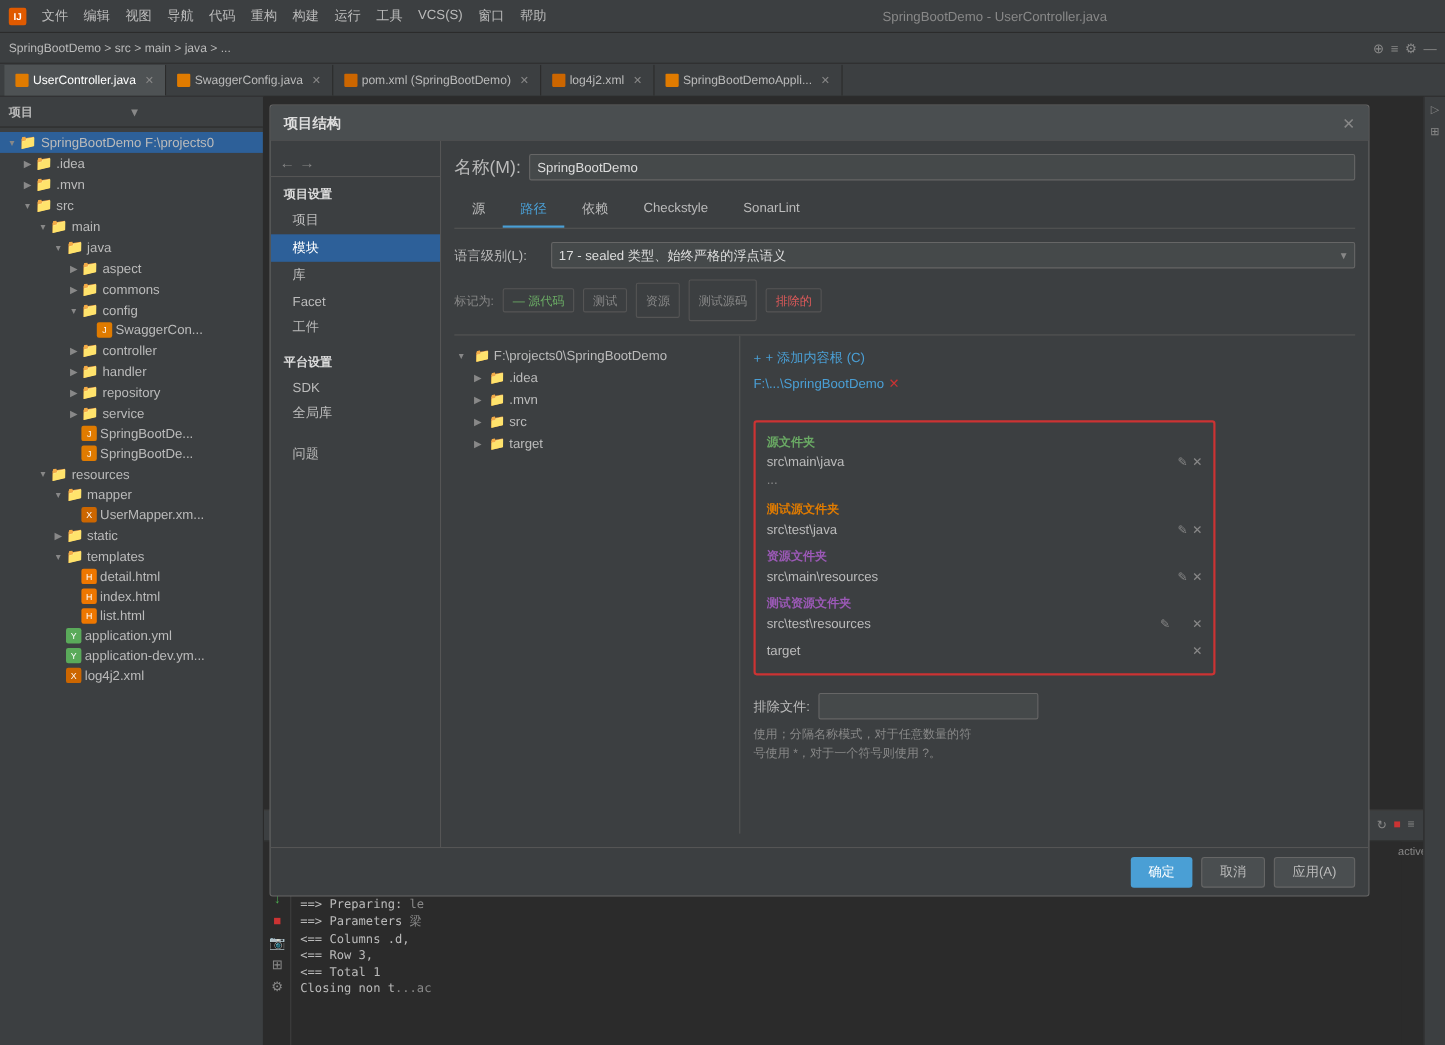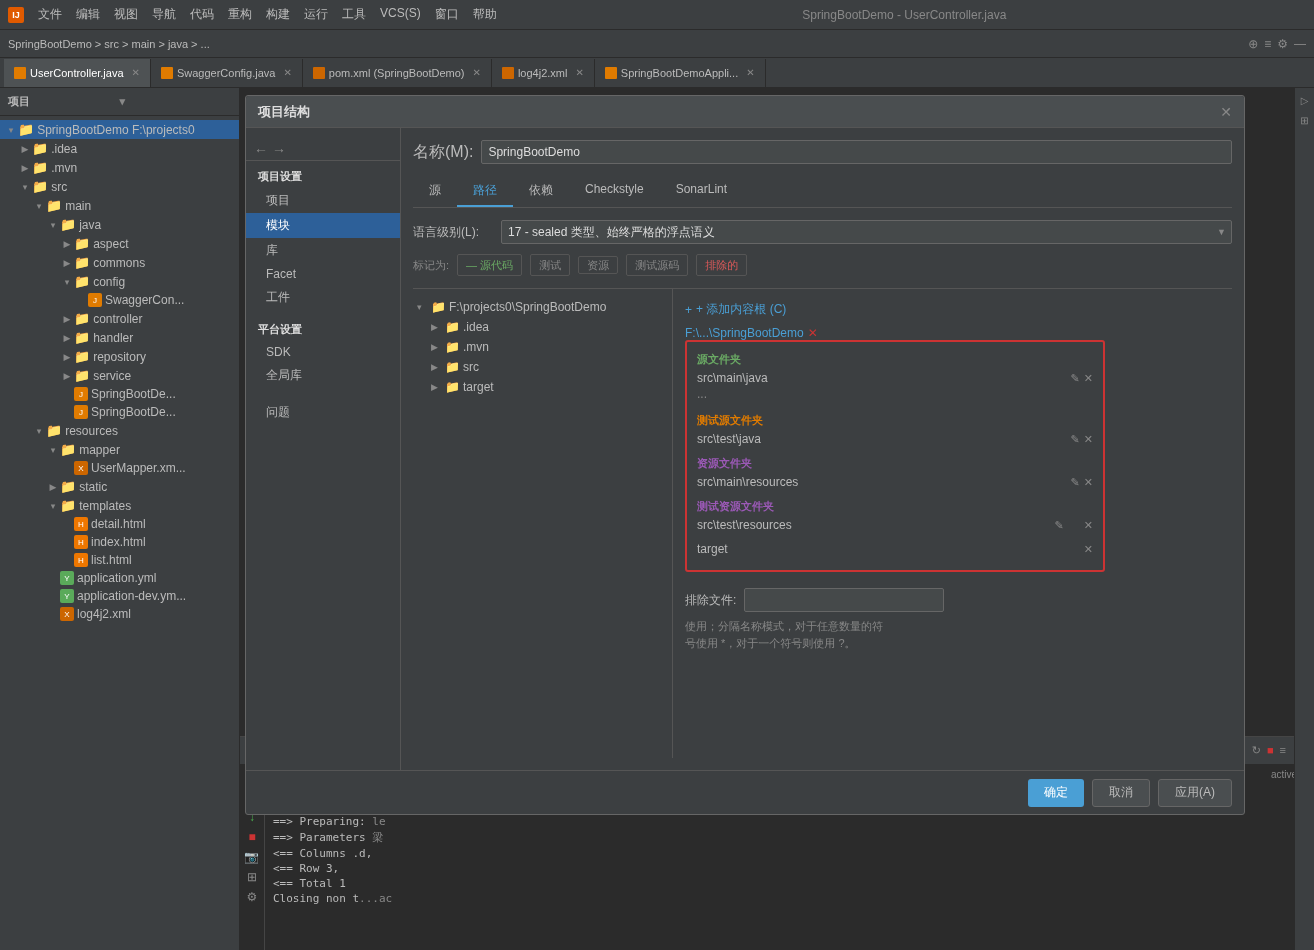--- a/index.html
+++ b/index.html
@@ -397,22 +397,22 @@
               <option>17 - sealed 类型、始终严格的浮点语义</option>
             </select>
             <span style="position:absolute;right:6px;top:50%;transform:translateY(-50%);font-size:9px;color:#888;pointer-events:none;">▼</span>
           </div>
         </div>
 
         <div style="display:flex;align-items:center;margin-bottom:12px;gap:8px;flex-wrap:wrap;">
           <span style="color:#888;font-size:11px;">标记为:</span>
           <span style="color:#6aaa64;font-size:11px;padding:0 8px;border:1px solid #555;border-radius:2px;height:22px;display:flex;align-items:center;cursor:pointer;background:#3c3f41;">— 源代码</span>
           <span style="color:#888;font-size:11px;padding:0 8px;border:1px solid #555;border-radius:2px;height:22px;display:flex;align-items:center;cursor:pointer;background:#3c3f41;">测试</span>
-          <span style="color:#888;font-size:11px;padding:0 8px;border:1px solid #555;border-radius:2px;height:18px;display:flex;align-items:center;cursor:pointer;background:#3c3f41;">资源</span>
-          <span style="color:#888;font-size:11px;padding:0 8px;border:1px solid #555;border-radius:2px;height:22px;display:flex;align-items:center;cursor:pointer;background:#3c3f41;">测试源码</span>
+          <span style="color:#888;font-size:11px;padding:0 8px;border:1px solid #555;border-radius:2px;height:32px;display:flex;align-items:center;cursor:pointer;background:#3c3f41;">资源</span>
+          <span style="color:#888;font-size:11px;padding:0 8px;border:1px solid #555;border-radius:2px;height:38px;display:flex;align-items:center;cursor:pointer;background:#3c3f41;">测试源码</span>
           <span style="color:#e05a5a;font-size:11px;padding:0 8px;border:1px solid #555;border-radius:2px;height:22px;display:flex;align-items:center;cursor:pointer;background:#3c3f41;">排除的</span>
         </div>
 
         <div style="display:flex;flex:1;overflow:hidden;gap:0;border-top:1px solid #555;">
 
           <div style="width:260px;border-right:1px solid #555;overflow-y:auto;padding:8px 0;">
             <div style="display:flex;align-items:center;padding:3px 4px;cursor:pointer;font-size:12px;">
               <span style="width:14px;font-size:9px;color:#888;">▾</span>
               <span style="color:#dcb467;margin-right:3px;">📁</span>
               <span style="color:#bbbbbb;">F:\projects0\SpringBootDemo</span>
@@ -440,21 +440,21 @@
           </div>
 
           <div style="flex:1;overflow-y:auto;padding:12px;position:relative;">
             
             <div style="display:inline-flex;align-items:center;gap:4px;color:#4a9fd5;font-size:12px;cursor:pointer;margin-bottom:8px;">
               <span>+</span>
               <span>+ 添加内容根 (C)</span>
             </div>
 
             
-            <div style="display:flex;align-items:center;gap:4px;margin-bottom:0;">
+            <div style="display:flex;align-items:center;gap:4px;margin-bottom:26px;">
               <span style="color:#4a9fd5;font-size:12px;">F:\...\SpringBootDemo</span>
               <span style="color:#cc3333;font-size:12px;cursor:pointer;">✕</span>
             </div>
 
             
             <div style="border:2px solid #cc3333;border-radius:3px;padding:10px;background:#3c3f41;max-width:420px;">
 
               <div style="margin-bottom:10px;">
                 <div style="font-size:11px;font-weight:bold;color:#6aaa64;margin-bottom:4px;">源文件夹</div>
                 <div style="display:flex;align-items:center;gap:4px;">

